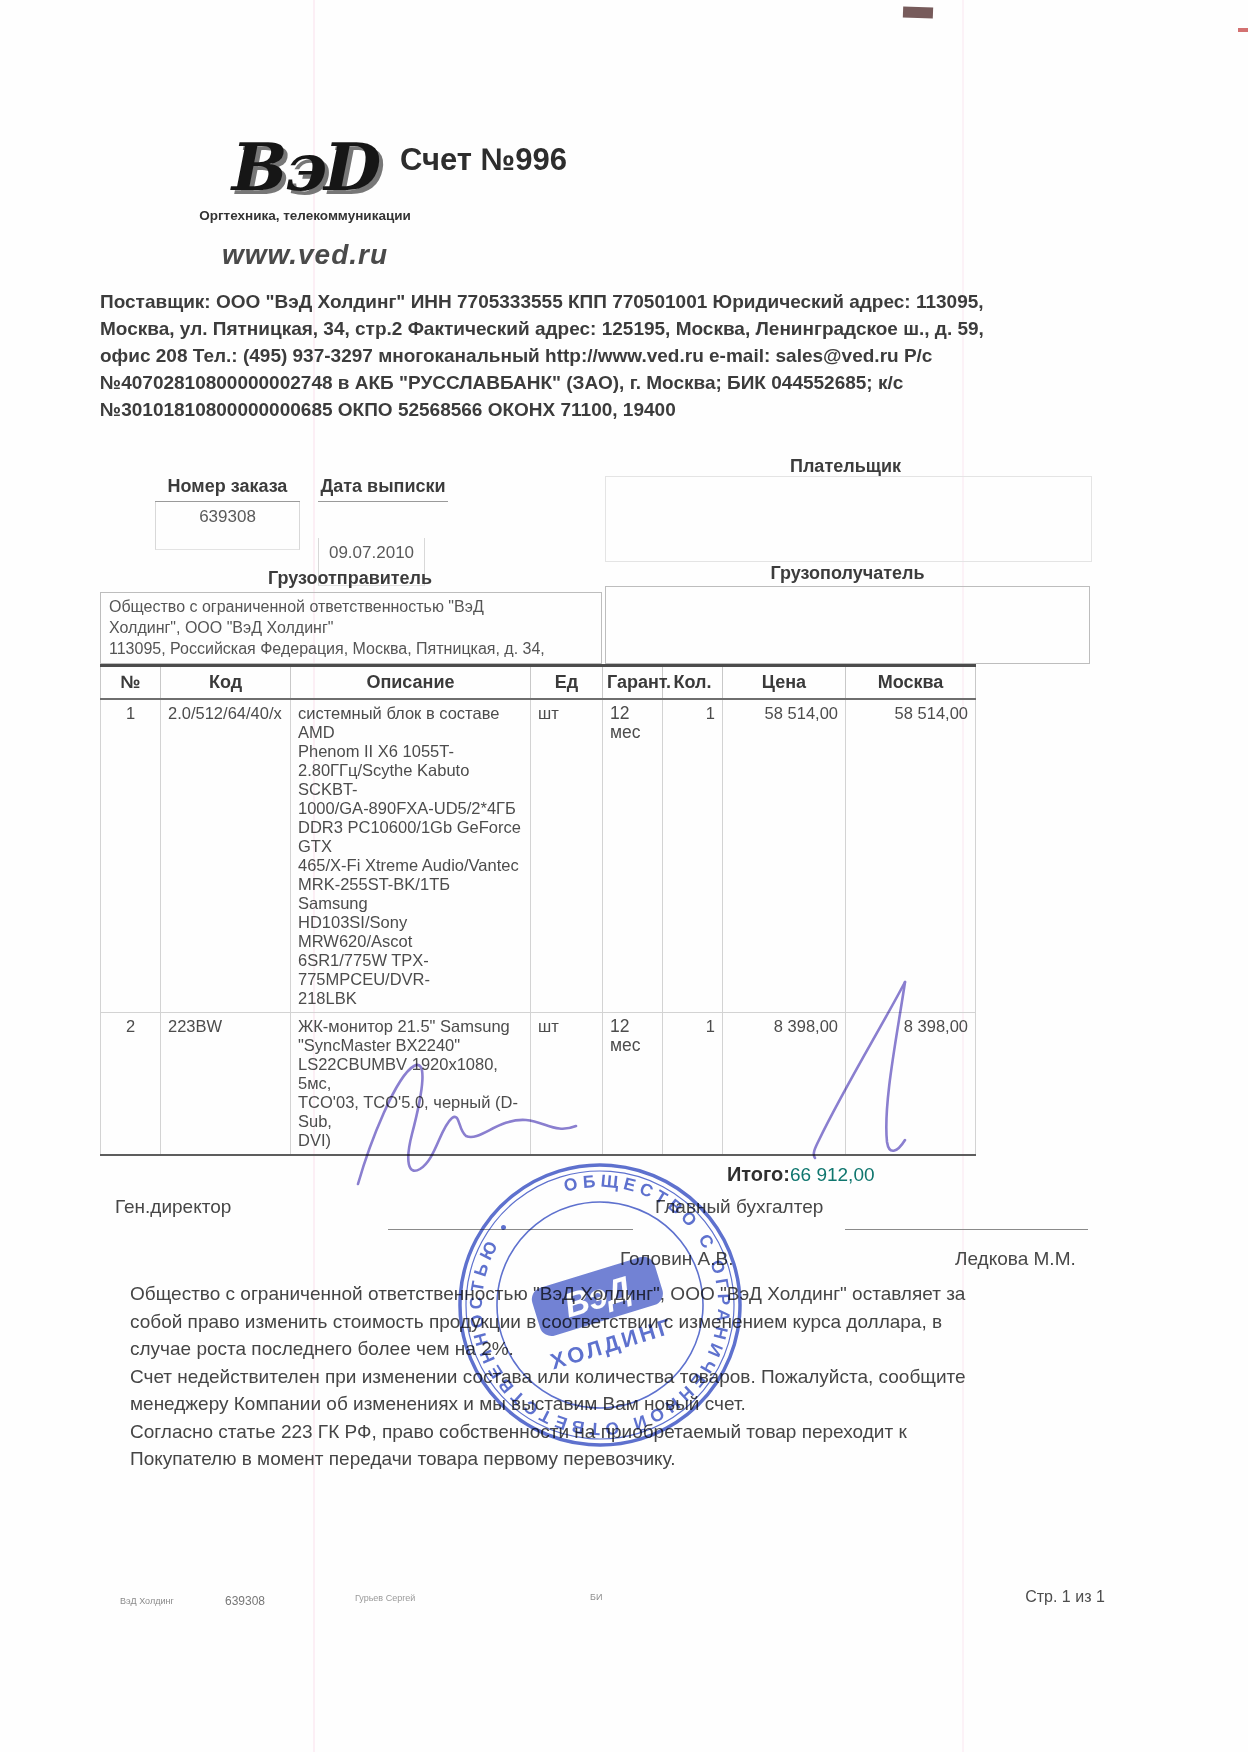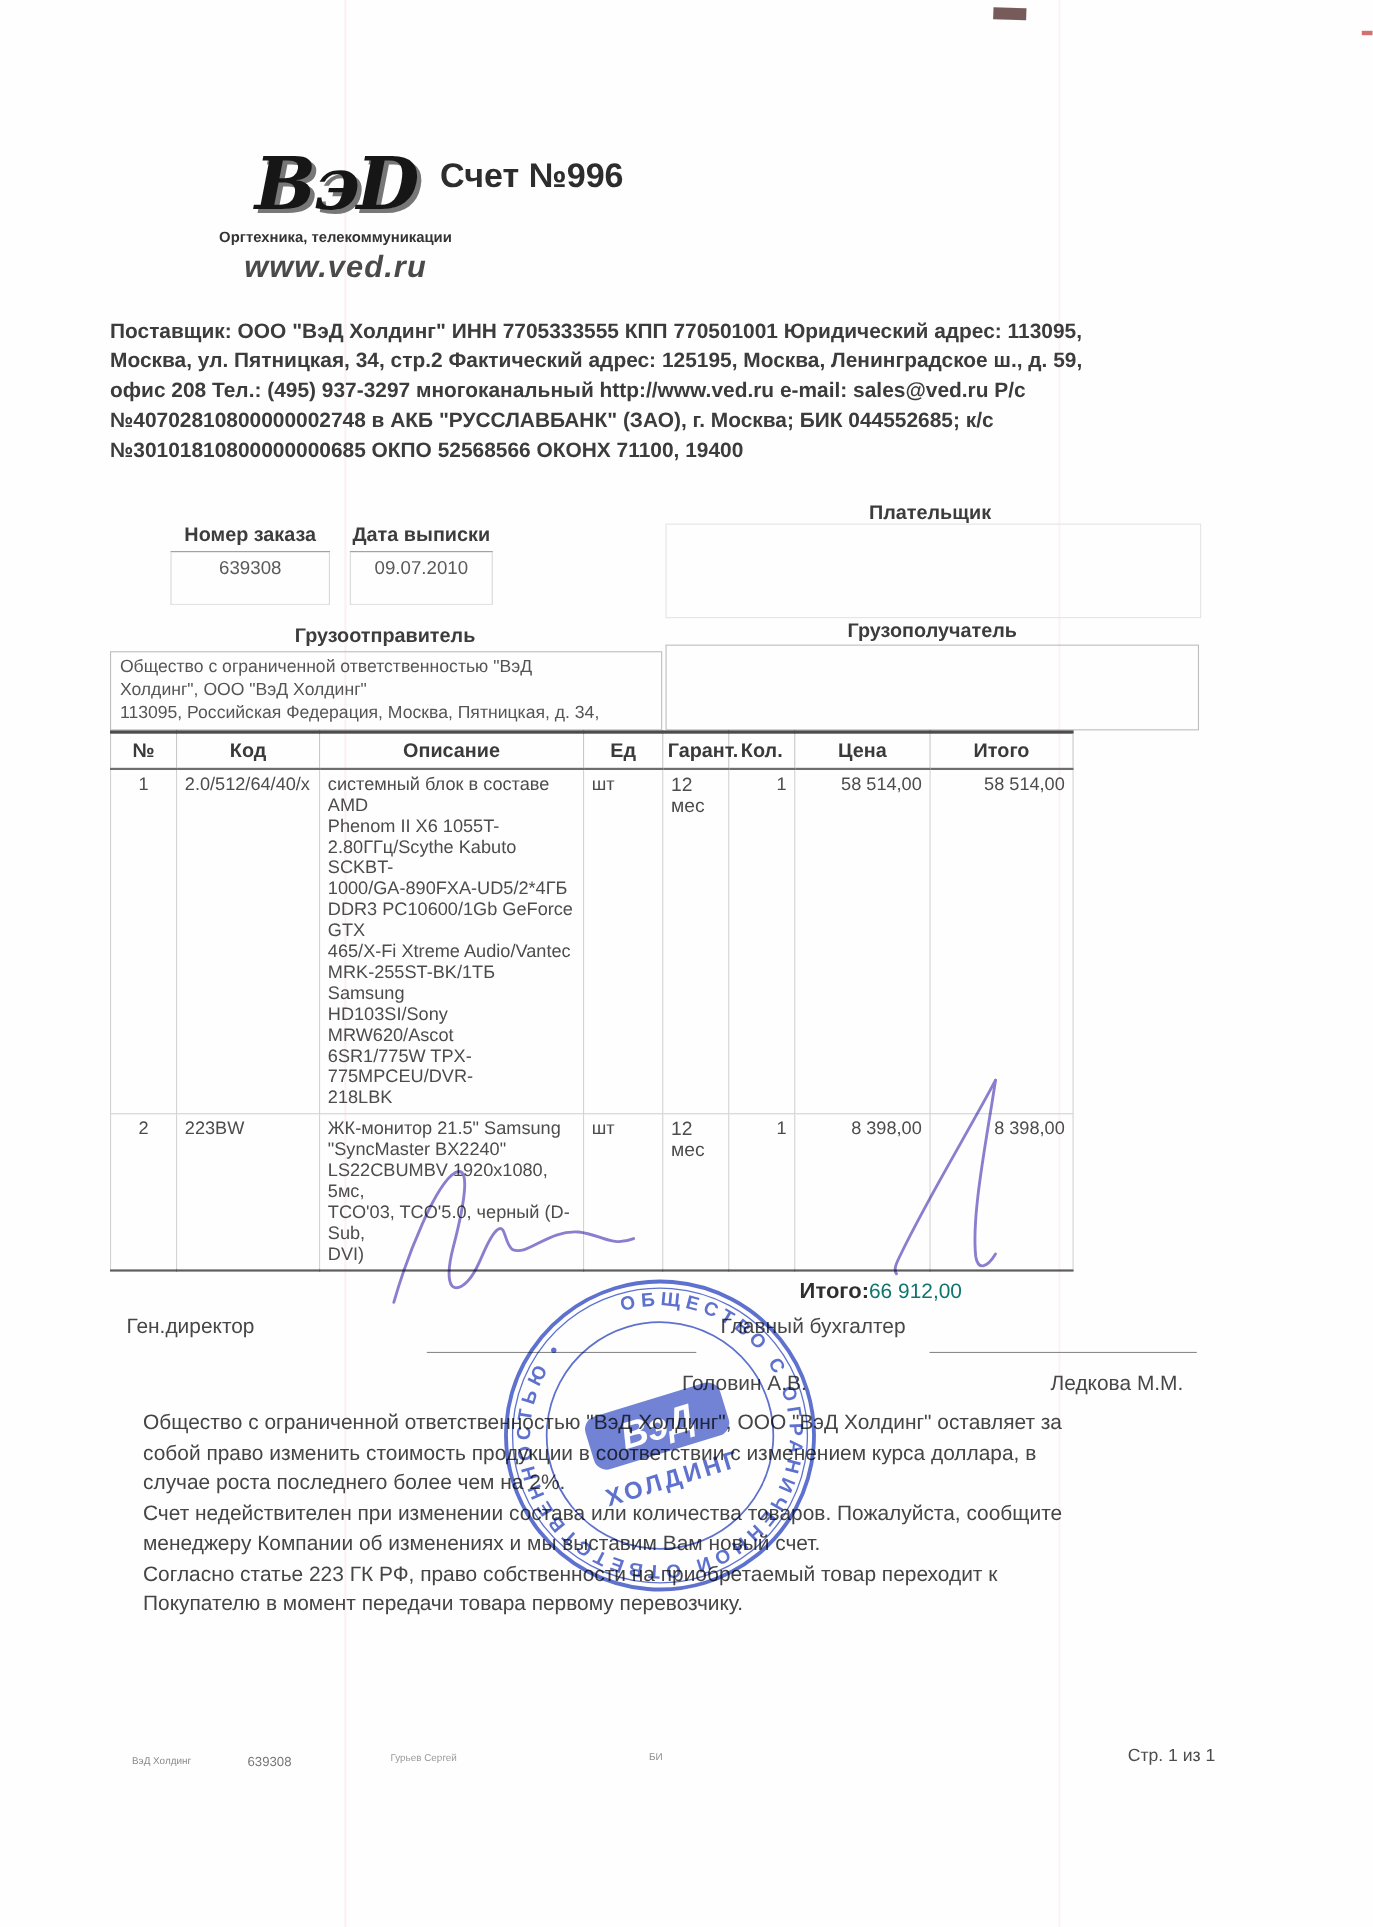--- a/index.html
+++ b/index.html
@@ -22,35 +22,35 @@
 
   
   .logo{position:absolute;left:190px;top:128px;width:230px;text-align:center;}
   .logo-text{
     font-family:"DejaVu Serif", serif;
     font-size:66px;line-height:78px;font-weight:bold;font-style:italic;
     letter-spacing:-3px;color:#161616;
     text-shadow:4px 4px 0 #777;
   }
   .logo-tagline{font-size:13.5px;font-weight:bold;color:#333;margin-top:2px;}
-  .logo-site{font-size:28px;font-weight:bold;font-style:italic;color:#4a4a4a;letter-spacing:1px;margin-top:4px;}
+  .logo-site{font-size:28px;font-weight:bold;font-style:italic;color:#4a4a4a;letter-spacing:1px;margin-top:16px;}
   .doc-title{position:absolute;left:400px;top:142px;font-size:31px;font-weight:bold;color:#2d2d2d;}
   .doc-notice{position:absolute;left:400px;top:192px;width:700px;font-size:19px;line-height:27px;font-weight:bold;color:#3c3c3c;}
   .supplier{position:absolute;left:100px;top:288px;width:1005px;font-size:19px;line-height:27px;font-weight:bold;color:#3c3c3c;}
 
   
   .payer-label{position:absolute;left:790px;top:456px;font-size:18px;font-weight:bold;color:#3c3c3c;}
   .ord-label{position:absolute;top:476px;height:25px;font-size:18px;font-weight:bold;color:#3c3c3c;
     text-align:center;border-bottom:1px solid #9a9a9a;}
   .ord-label.num{left:155px;width:145px;}
   .ord-label.date{left:318px;width:130px;}
   .ord-value{position:absolute;top:502px;height:48px;font-size:17px;color:#5a5a5a;text-align:center;padding-top:5px;
     border-left:1px solid #d8d8d8;border-right:1px solid #d8d8d8;border-bottom:1px solid #e3e3e3;box-sizing:border-box;}
   .ord-value.num{left:155px;width:145px;}
-  .ord-value.date{left:318px;width:130px;}
+  .ord-value.date{left:318px;width:107px;margin-top:36px;}
   .payer-box{position:absolute;left:605px;top:476px;width:485px;height:84px;border:1px solid #e4e4e4;}
 
   
   .ship-label{position:absolute;top:568px;font-size:18px;font-weight:bold;color:#3c3c3c;text-align:center;}
   .ship-label.from{left:100px;width:500px;}
   .ship-label.to{left:605px;width:485px;top:563px;}
   .ship-box{position:absolute;border:1px solid #bdbdbd;box-sizing:border-box;}
   .ship-box.from{left:100px;top:592px;width:502px;height:72px;font-size:16px;line-height:21px;color:#555;padding:3px 8px;}
   .ship-box.to{left:605px;top:586px;width:485px;height:78px;}
 
@@ -153,21 +153,21 @@
       </colgroup>
       <thead>
         <tr>
           <th>№</th>
           <th>Код</th>
           <th>Описание</th>
           <th>Ед</th>
           <th>Гарант.</th>
           <th>Кол.</th>
           <th>Цена</th>
-          <th>Итого</th>
+          <th>Москва</th>
         </tr>
       </thead>
       <tbody>
         <tr>
           <td class="c-num">1</td>
           <td>2.0/512/64/40/x</td>
           <td class="prewrap">системный блок в составе AMD
 Phenom II X6 1055T-
 2.80ГГц/Scythe Kabuto SCKBT-
 1000/GA-890FXA-UD5/2*4ГБ

